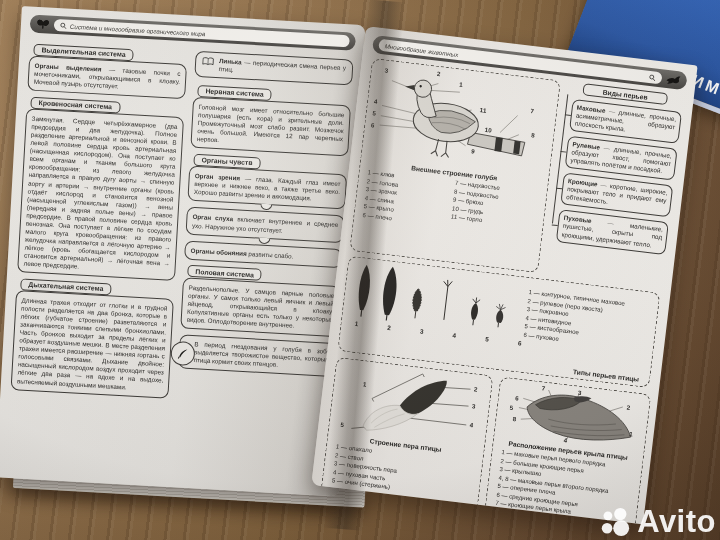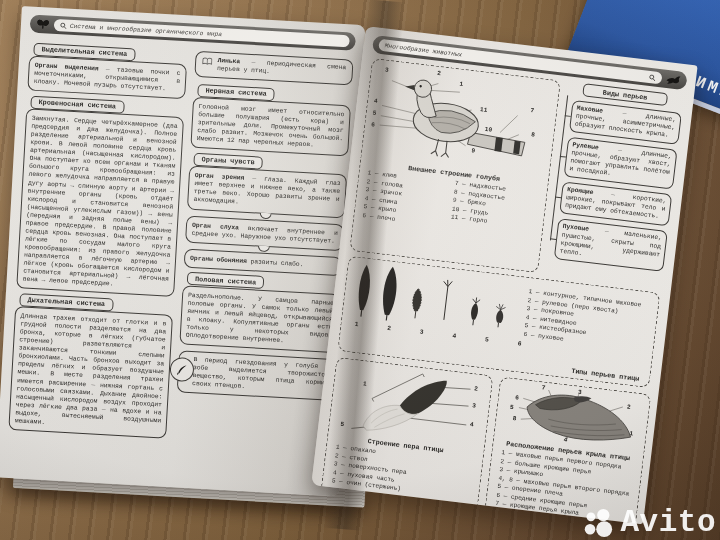--- a/index.html
+++ b/index.html
@@ -1,17 +1,17 @@
 <!DOCTYPE html>
 <html><head>
 <meta charset="utf-8">
 <style>
   html,body{margin:0;padding:0;background:#333;}
   .photo{position:relative;width:720px;height:540px;overflow:hidden;
-         font-family:Liberation Mono, monospace;background:#7d5f42;}
+         font-family:Liberation Sans, sans-serif;background:#7d5f42;}
   
   .wood{position:absolute;inset:0;
     background:
       repeating-linear-gradient(97deg, rgba(56,36,18,.16) 0 3px, rgba(255,248,235,.05) 3px 6px, rgba(0,0,0,0) 6px 19px),
       linear-gradient(115deg,#a8865e 0%,#93724c 30%,#83643f 55%,#6e5136 80%,#5d432c 100%);}
   
   .bluebook{position:absolute;left:566px;top:-62px;width:300px;height:112px;
     transform:rotate(21deg);transform-origin:left bottom;z-index:1;
     background:linear-gradient(180deg,#3a6cc0 0%,#2d59a6 70%,#1f4588 100%);
     border-bottom:5px solid #cdd6ea;display:flex;align-items:flex-end;justify-content:center;

